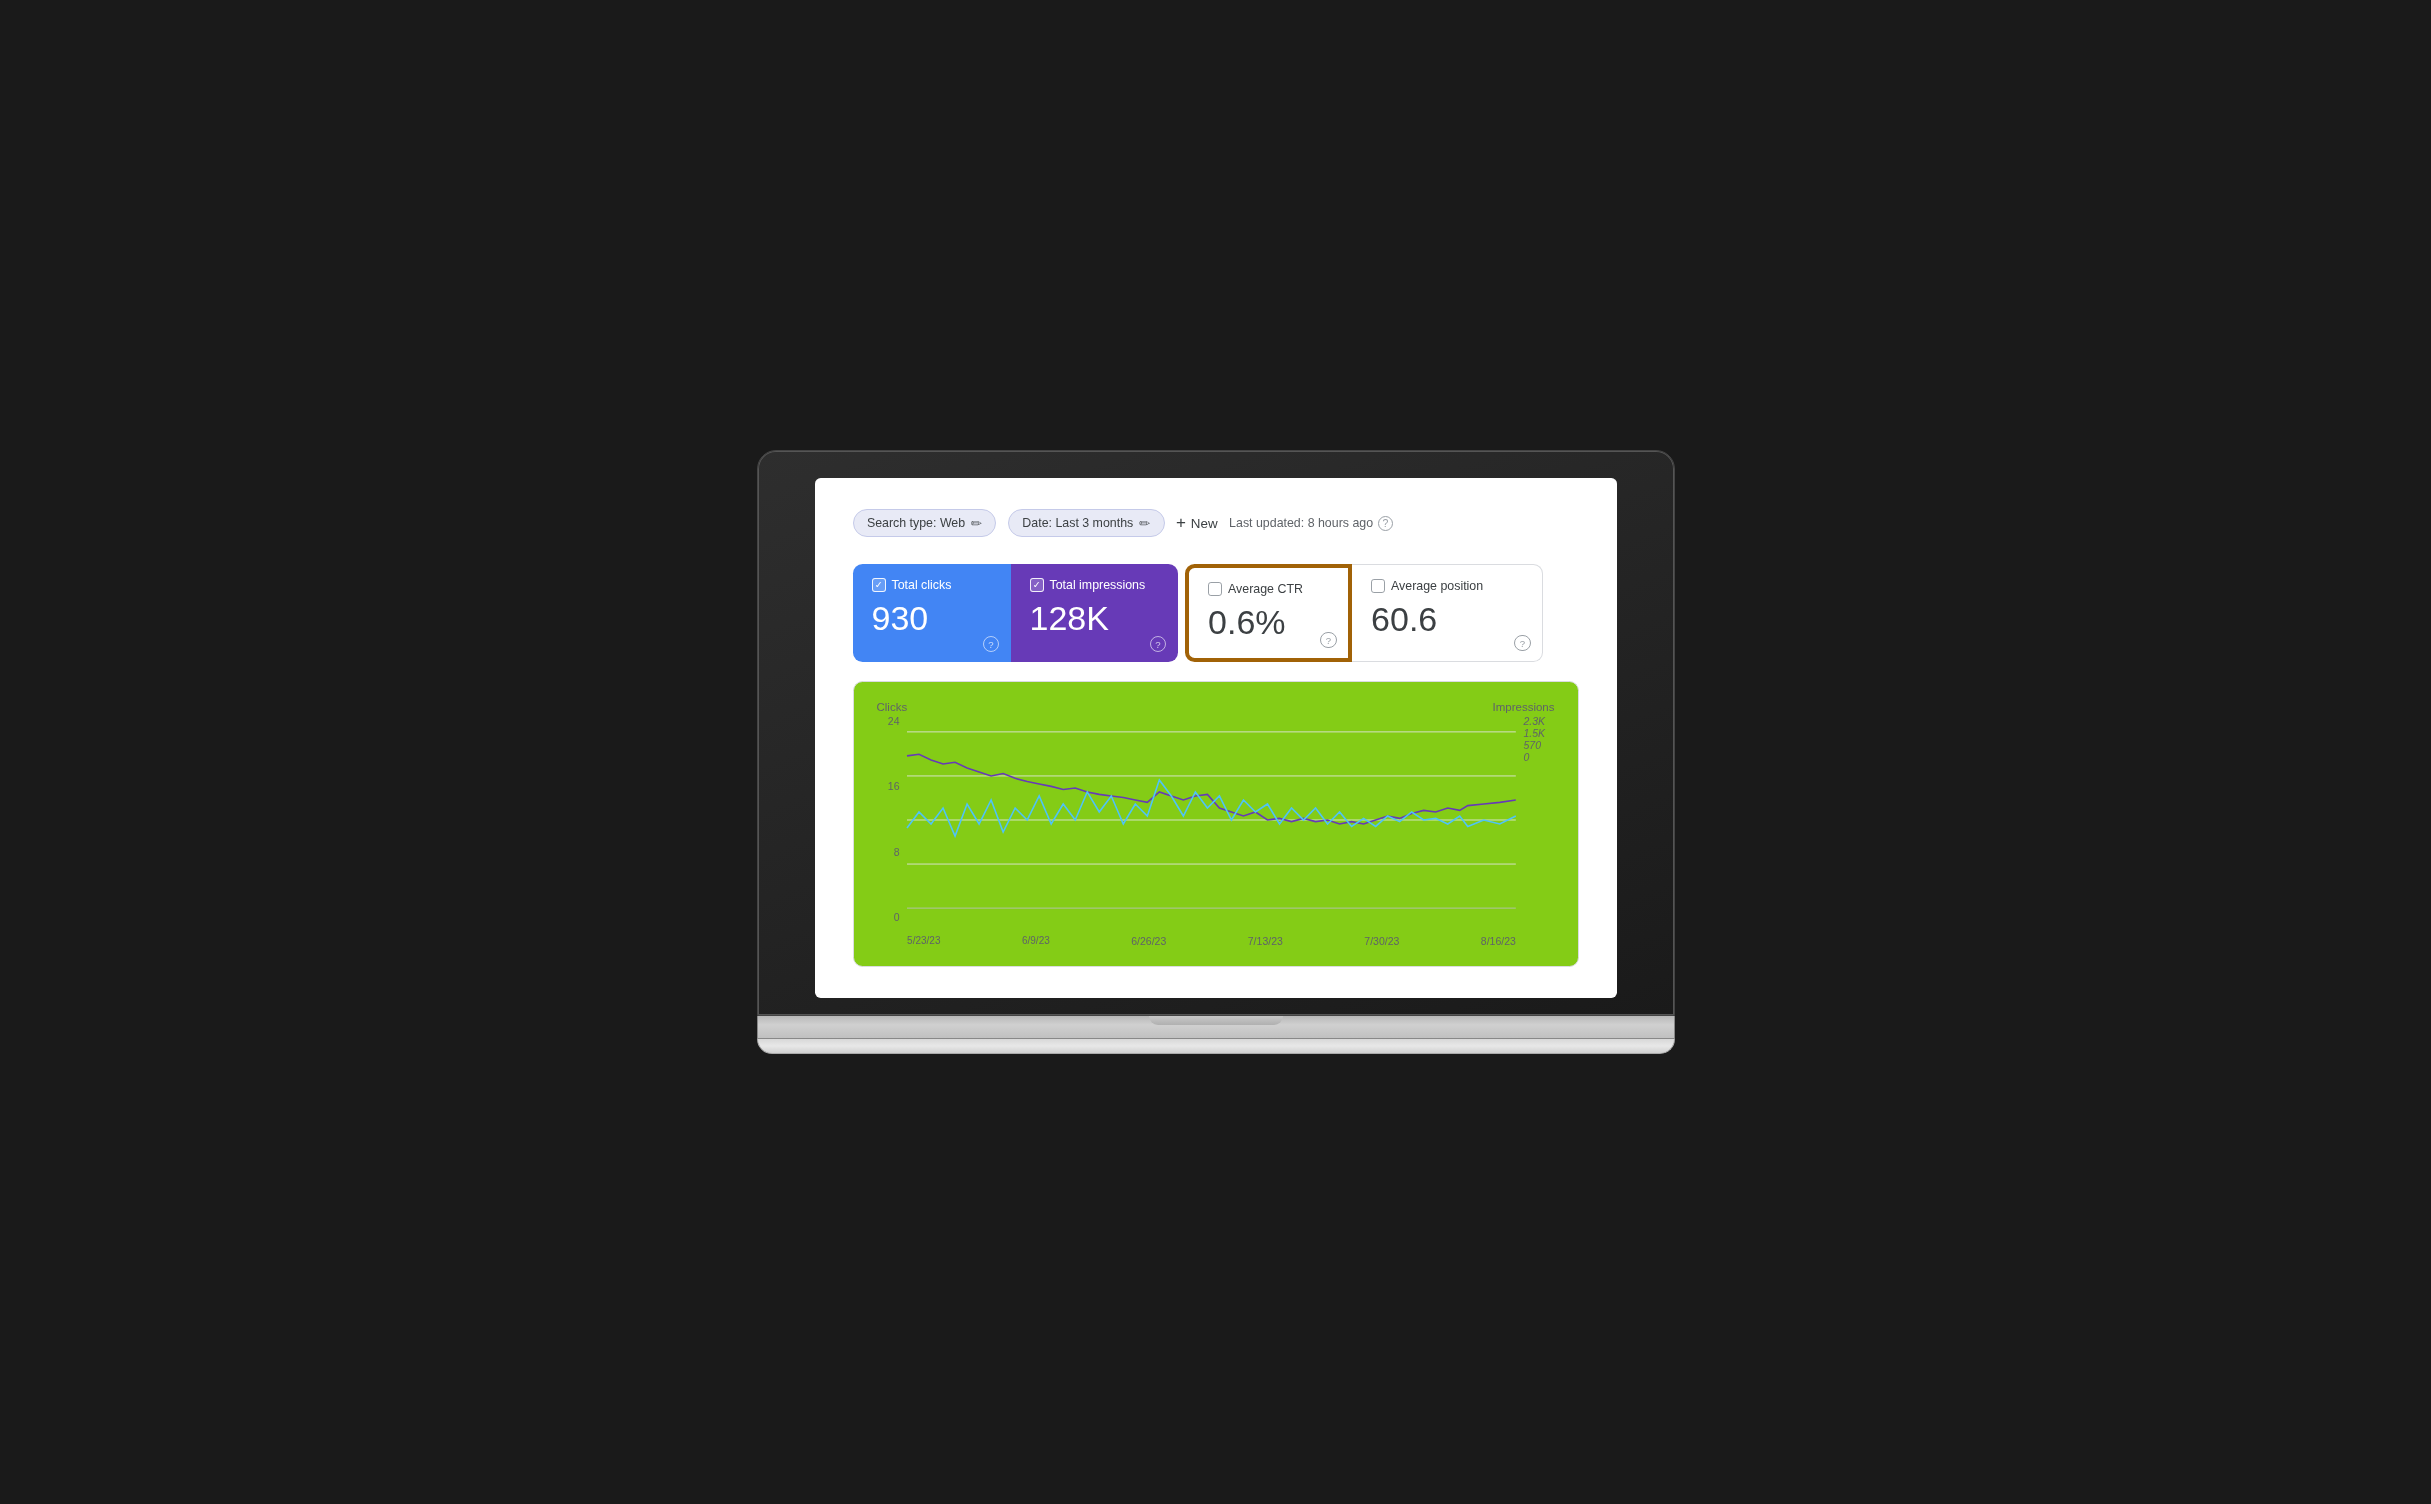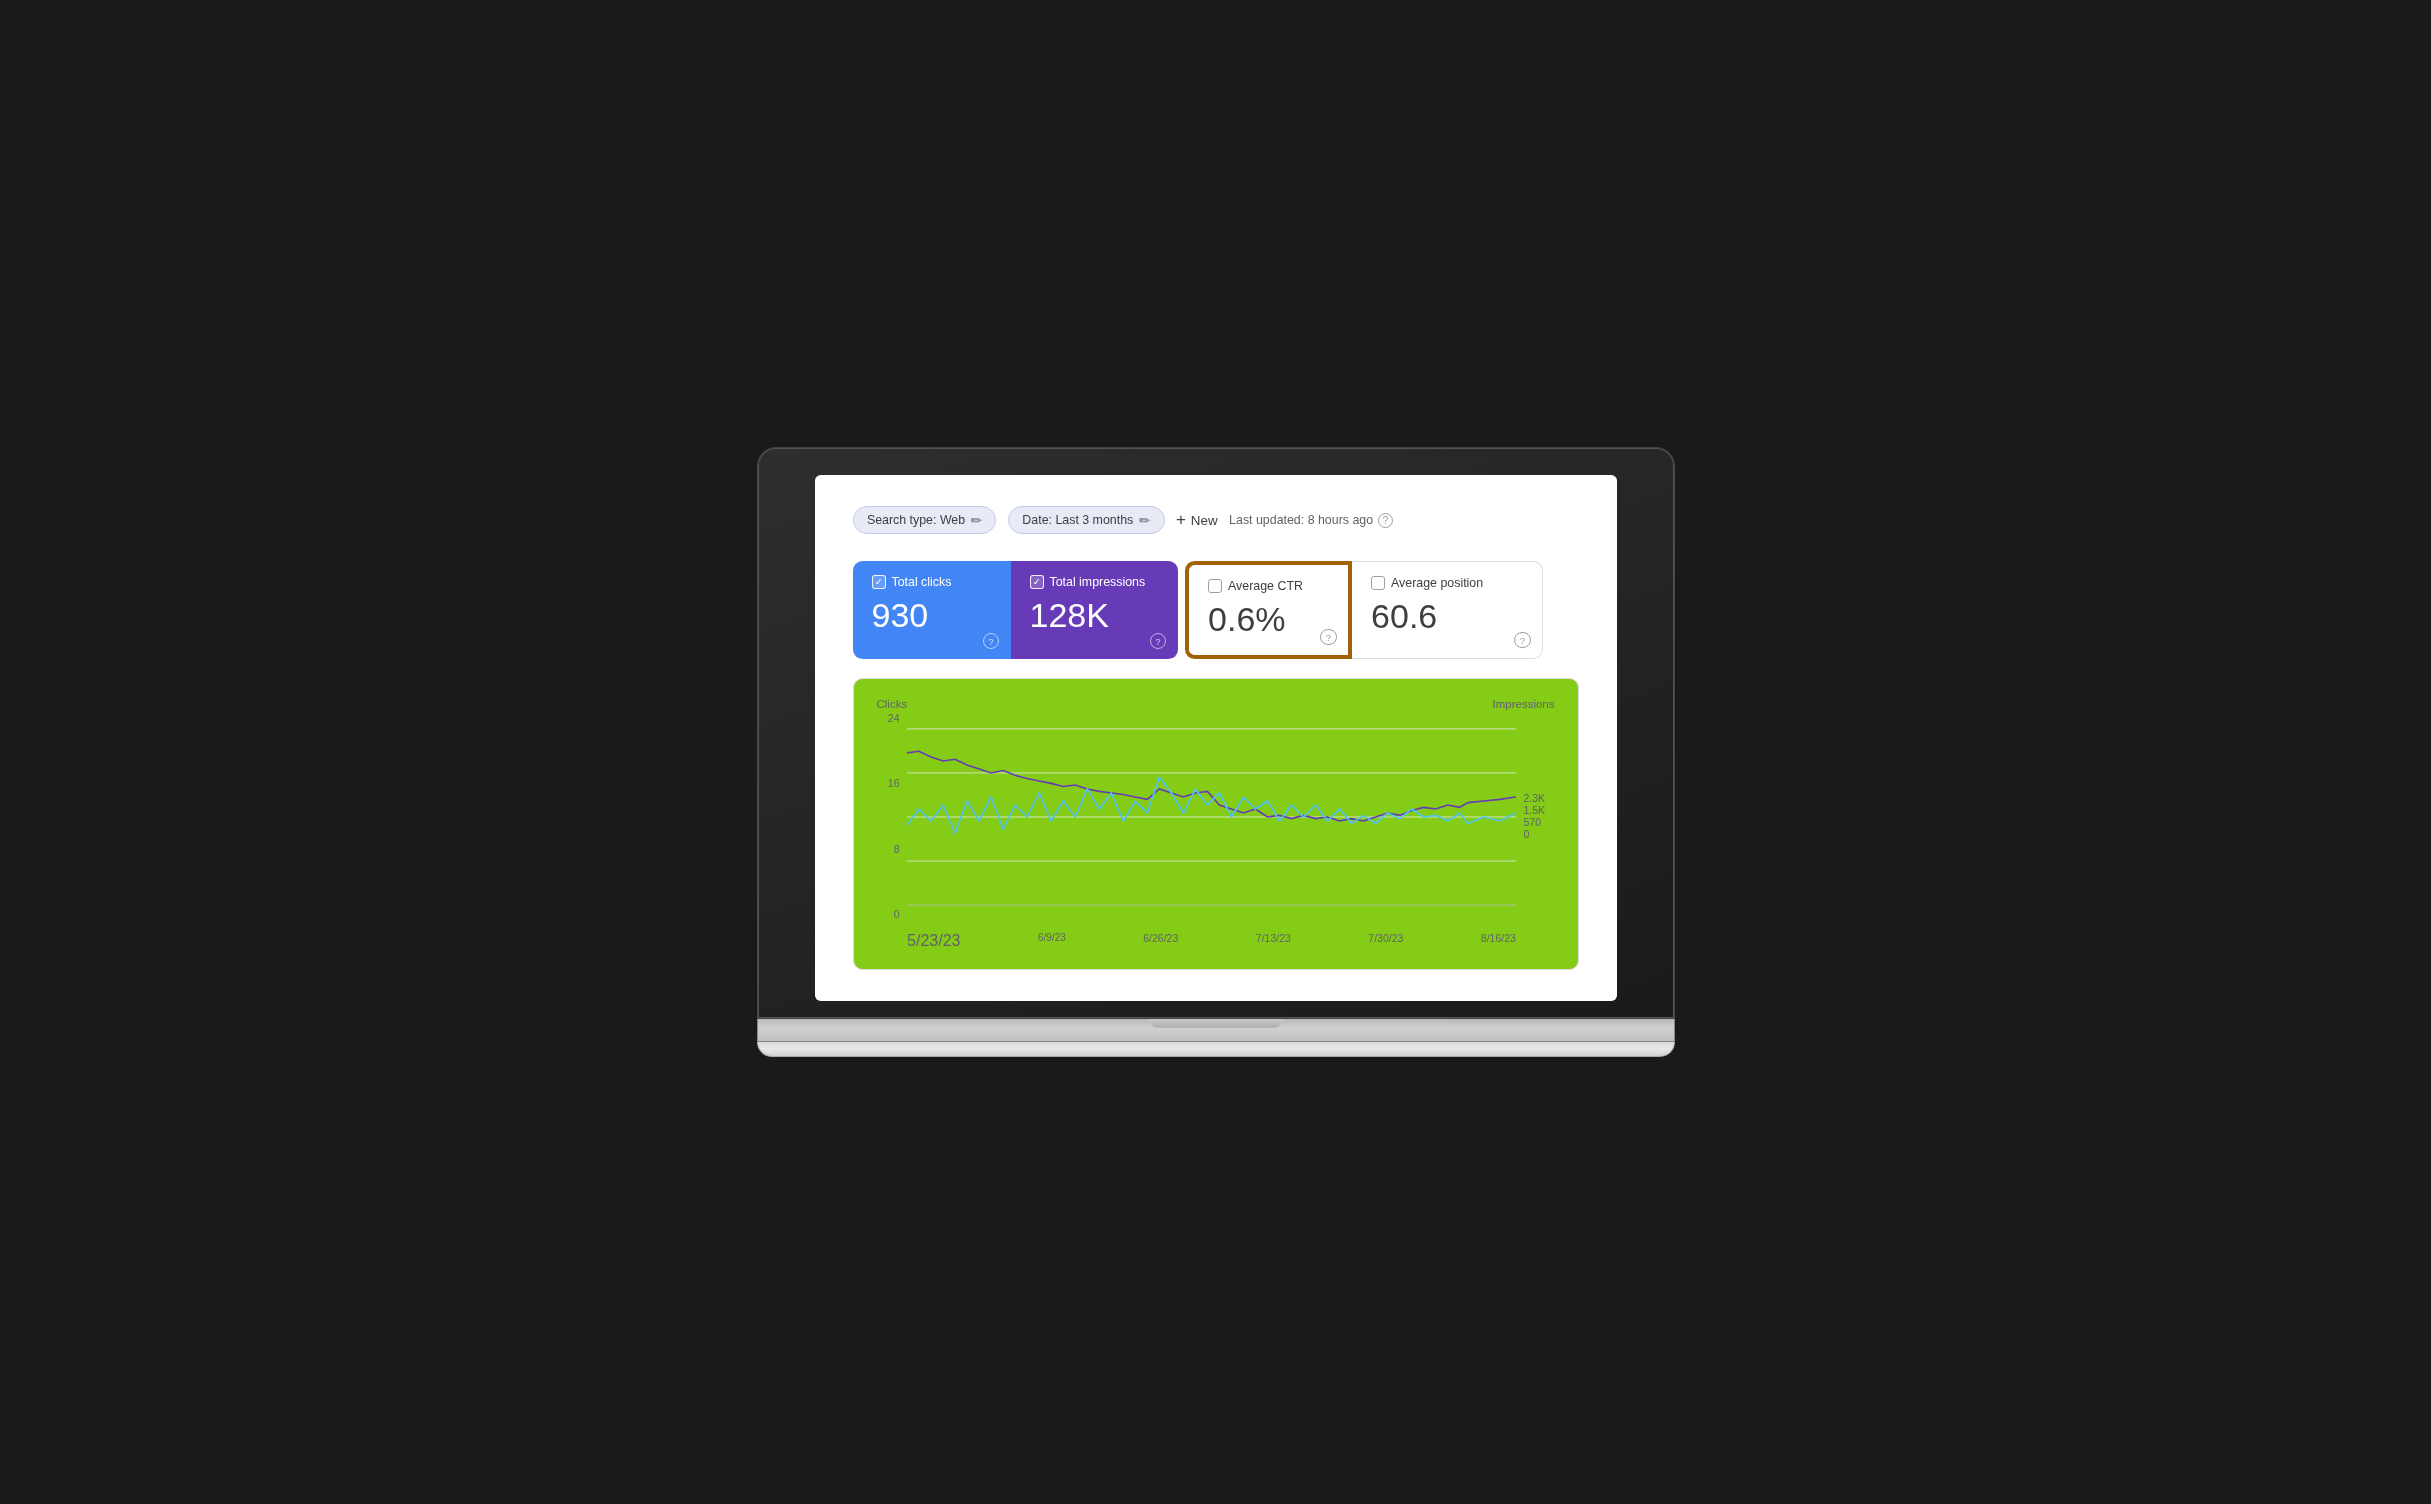--- a/index.html
+++ b/index.html
@@ -359,30 +359,30 @@
                     0,30 15,28 30,35 45,40 60,38 75,45 90,50 105,55 120,52 135,58 150,62 165,65 180,68 195,72 210,70 225,75 240,78 255,80 270,82 285,85 300,88 315,75 330,80 345,85 360,80 375,78 390,95 405,100 420,105 435,100 450,110 465,108 480,112 495,108 510,112 525,110 540,115 555,112 570,115 585,110 600,105 615,108 630,102 645,98 660,100 675,95 690,98 700,92 720,90 740,88 760,85
                   "></polyline>
 
                 <polyline fill="none" stroke="#4fc3f7" stroke-width="2" points="
                     0,120 15,100 30,115 45,95 60,130 75,90 90,115 105,85 120,125 135,95 150,110 165,80 180,115 195,90 210,110 225,75 240,100 255,80 270,115 285,90 300,105 315,60 330,80 345,105 360,75 375,95 390,80 405,110 420,85 435,100 450,90 465,115 480,95 495,110 510,95 525,115 540,100 555,118 570,108 585,118 600,105 615,112 630,100 645,110 660,108 675,115 690,105 700,118 720,110 740,115 760,105
                   "></polyline>
               </svg>
 
               
               <div style="display:flex;justify-content:space-between;margin-top:5.7px;">
-                <span style="font-size:16px;color:#5f6368;">5/23/23</span>
+                <span style="font-size:10px;color:#5f6368;">5/23/23</span>
                 <span style="font-size:10px;color:#5f6368;">6/9/23</span>
                 <span style="font-size:10.5px;color:#5f6368;">6/26/23</span>
                 <span style="font-size:10.5px;color:#5f6368;">7/13/23</span>
                 <span style="font-size:10.5px;color:#5f6368;">7/30/23</span>
                 <span style="font-size:10.5px;color:#5f6368;">8/16/23</span>
               </div>
             </div>
 
-            <div style="display:flex;flex-direction:column;justify-content:center;align-items:flex-start;height:210px;padding-bottom:1.9px;min-width:31px;">
+            <div style="display:flex;flex-direction:column;justify-content:flex-start;align-items:flex-start;height:210px;padding-bottom:1.9px;min-width:31px;font-style:italic;">
               <span style="font-size:10.5px;color:#5f6368;">2.3K</span>
               <span style="font-size:10.5px;color:#5f6368;">1.5K</span>
               <span style="font-size:10.5px;color:#5f6368;">570</span>
               <span style="font-size:10.5px;color:#5f6368;">0</span>
             </div>
           </div>
         </div>
 
       </div>
     </div>

